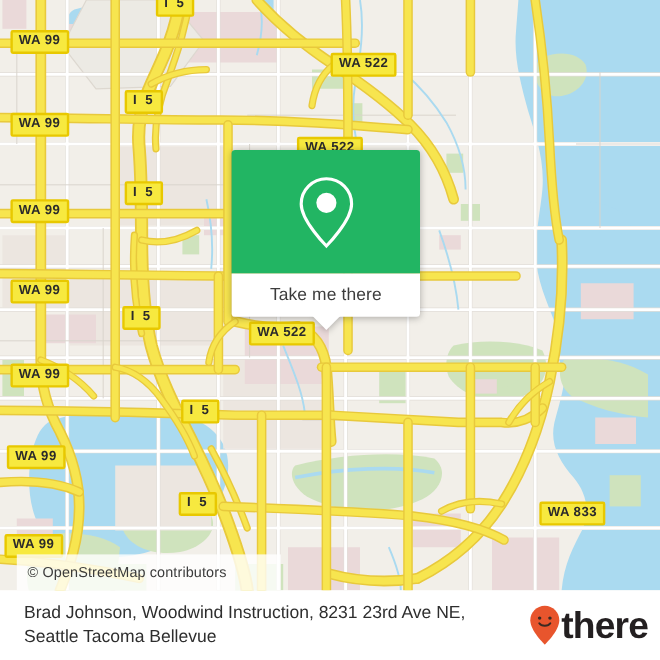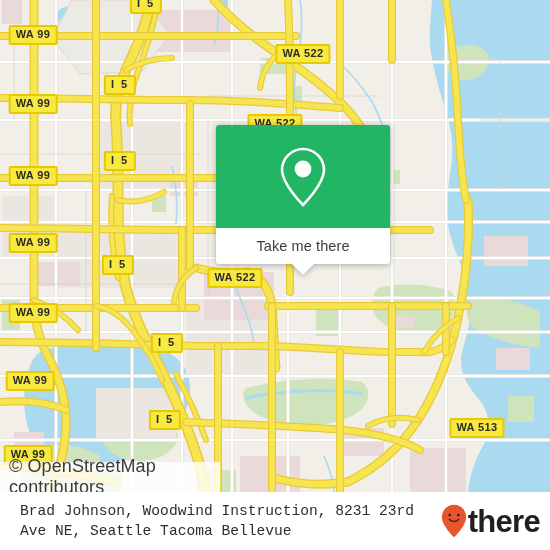--- a/index.html
+++ b/index.html
@@ -41,41 +41,40 @@
     padding: 1px 5px 2px 5px;
     white-space: nowrap;
     transform: translate(-50%, -50%);
     text-align: center;
   }
   .shield.i5 { letter-spacing: 2px; }
 
   
   #attribution {
     position: absolute;
-    left: 0;
+    left: 14px;
     top: 462px;
     height: 30px;
     width: 220px;
     background: rgba(255,255,255,0.80);
     display: flex;
     align-items: center;
     padding-left: 9px;
-    font-size: 18px;
+    font-size: 12px;
     color: #3b3b3b;
     letter-spacing: 0.1px;
   }
 
   
   #popup {
     position: absolute;
     left: 193px;
     top: 125px;
-    width: 174px;
+    width: 157px;
     filter: drop-shadow(0 1px 3px rgba(0,0,0,0.30));
-    margin-left: 23px;
   }
   #popup-top {
     background: #22b563;
     height: 103px;
     border-radius: 3px 3px 0 0;
     display: flex;
     align-items: center;
     justify-content: center;
   }
   #popup-bottom {
@@ -112,21 +111,20 @@
     display: flex;
     align-items: center;
     padding: 0 10px 0 20px;
   }
   #footer-text {
     flex: 1;
     font-size: 14.6px;
     line-height: 20px;
     color: #2e2e2e;
     padding-right: 4px;
-    font-family: Liberation Mono, monospace;
   }
   #brand {
     display: flex;
     align-items: center;
     flex: 0 0 auto;
   }
   #brand-word {
     font-size: 31px;
     font-weight: bold;
     color: #231f20;
@@ -455,21 +453,21 @@
         <div class="shield" style="left: 28px; top: 455px;">WA 99</div>
         <div class="shield i5" style="left: 146px; top: 4px;">I 5</div>
         <div class="shield i5" style="left: 120px; top: 85px;">I 5</div>
         <div class="shield i5" style="left: 120px; top: 161px;">I 5</div>
         <div class="shield i5" style="left: 118px; top: 265px;">I 5</div>
         <div class="shield i5" style="left: 167px; top: 343px;">I 5</div>
         <div class="shield i5" style="left: 165px; top: 420px;">I 5</div>
         <div class="shield" style="left: 303px; top: 54px;">WA 522</div>
         <div class="shield" style="left: 275px; top: 124px;">WA 522</div>
         <div class="shield" style="left: 235px; top: 278px;">WA 522</div>
-        <div class="shield" style="left: 477px; top: 428px;">WA 513</div>
+        <div class="shield" style="left: 477px; top: 428px;">WA 833</div>
       </div>
 
     <div id="attribution">
       <span>© OpenStreetMap contributors</span>
     </div>
 
     <div id="popup">
       <div id="popup-top">
         <svg width="50" height="62" viewBox="0 0 50 62">
           <path d="M25 3 C13.4 3 4 12.4 4 24 C4 38 25 59 25 59 C25 59 46 38 46 24

